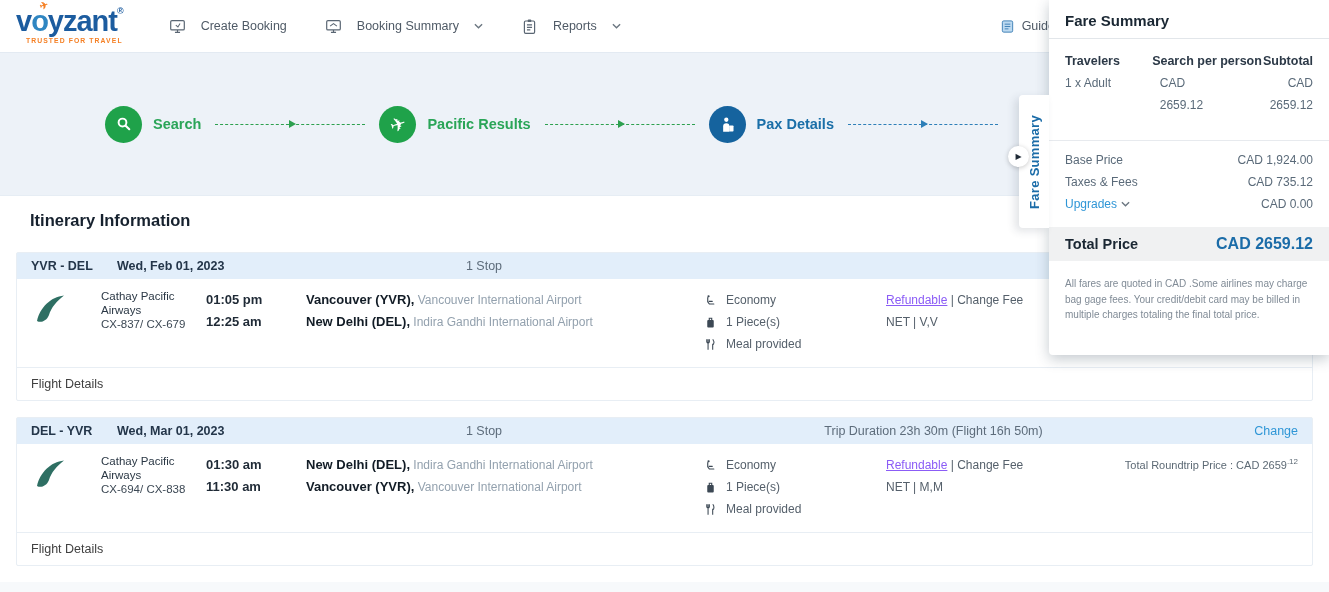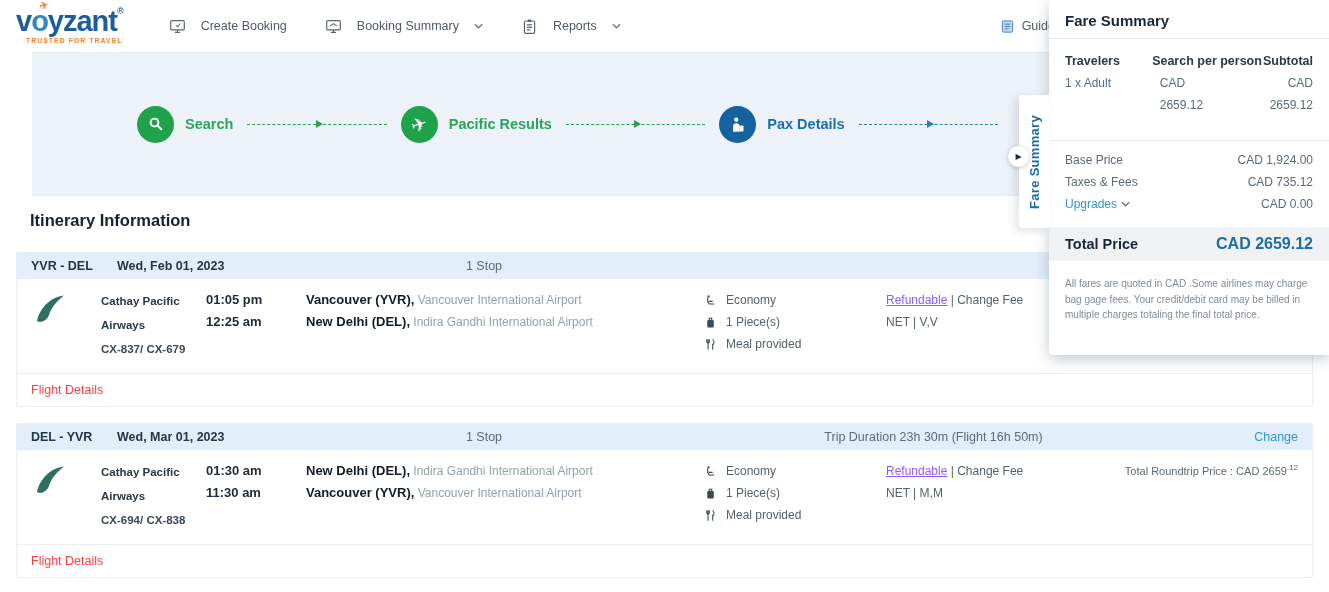--- a/index.html
+++ b/index.html
@@ -14,21 +14,21 @@
   .logo .brand .reg { font-size:9px; vertical-align:top; color:#1c5c9f; }
   .logo .brand .trail { position:absolute; left:24px; top:-6px; color:#f58025; font-size:10px; transform:rotate(-18deg); }
   .logo .tagline { font-size:6.8px; font-weight:bold; color:#f58025; letter-spacing:1.1px; text-align:right; margin-top:2px; }
   .nav { display:flex; align-items:center; gap:38px; margin-left:46px; }
   .nav-item { display:flex; align-items:center; gap:15px; font-size:12.5px; color:#4f5a66; cursor:pointer; white-space:nowrap; }
   .nav-item svg.ic { width:17px; height:17px; }
   .chev { width:9px; height:6px; color:#6b7680; }
   .guide { display:flex; align-items:center; gap:7px; font-size:12.5px; color:#4f5a66; margin-left:auto; margin-right:258px; cursor:pointer; }
 
   
-  .step-band { height:144px; background:#edf2f8; border-top:1px solid #e3eaf2; border-bottom:1px solid #e6edf4; display:flex; align-items:center; padding-left:105px; padding-right:317px;margin-left:32px; }
+  .step-band { height:144px; background:#edf2f8; border-top:1px solid #e3eaf2; border-bottom:1px solid #e6edf4; display:flex; align-items:center; padding-left:105px; padding-right:317px; }
   .step { display:flex; align-items:center; gap:11px; cursor:pointer; }
   .step .circle { width:37px; height:37px; border-radius:50%; display:flex; align-items:center; justify-content:center; flex:0 0 auto; }
   .circle.green { background:#1fa24a; }
   .circle.blue { background:#15639e; }
   .step .lbl { font-size:14.5px; font-weight:bold; white-space:nowrap; }
   .lbl.green { color:#2aa558; }
   .lbl.blue { color:#1a6fa8; }
   .connector { flex:1 1 auto; position:relative; height:0; border-top:1.6px dashed #2da04f; margin:0 14px; }
   .connector.blue { border-top-color:#2d7fb8; }
   .connector .ah { position:absolute; left:49%; top:-5px; width:0; height:0; border-top:4.5px solid transparent; border-bottom:4.5px solid transparent; border-left:7px solid #2da04f; }
@@ -40,35 +40,35 @@
   .itin-title { font-size:16.5px; font-weight:bold; color:#16212e; margin:15px 0 22px 14px; }
   .seg { border:1px solid #e8eef4; border-radius:2px; margin-bottom:16px; background:#fff; }
   .seg-head { display:flex; align-items:center; background:#e2eefa; height:26px; padding:0 14px; font-size:12.5px; }
   .seg-head .route { font-weight:bold; color:#24364a; width:86px; }
   .seg-head .date { font-weight:bold; color:#24364a; width:212px; }
   .seg-head .stops { width:310px; text-align:center; color:#5d6c7b; }
   .seg-head .dur { flex:1; text-align:center; color:#5d6c7b; }
   .seg-head .chg { width:70px; text-align:right; color:#2f96d6; cursor:pointer; }
   .seg-body { display:flex; padding:10px 14px 12px; font-size:12.5px; }
   .col-logo { width:70px; padding-top:2px; }
-  .col-airline { width:105px; line-height:24px;font-weight:bold; }
+  .col-airline { width:105px; line-height:14px; }
   .col-airline .al { font-size:11.5px; color:#2b3845; }
   .col-airline .fn { font-size:11.5px; color:#3c4854; }
   .col-times { width:100px; line-height:22px; font-weight:bold; font-size:13px; color:#1f2a36; }
   .col-airports { width:398px; line-height:22px; font-size:12px; color:#93a1ae; }
   .col-airports b { font-size:13px; color:#121c26; }
   .col-amen { width:182px; line-height:22px; color:#55606b; font-size:12px; }
   .amen-row { display:flex; align-items:center; gap:9px; height:22px; }
   .amen-row svg { width:13px; height:13px; flex:0 0 auto; }
   .col-fare { width:212px; line-height:22px; font-size:12px; color:#55606b; }
   .col-fare .ref { color:#8b5cf6;text-decoration:underline; }
   .col-note { flex:1; text-align:right; font-size:11px; color:#5d6a75; line-height:16px; }
   .col-note sup { font-size:8px; }
   .seg-foot { border-top:1px solid #e8eef4; padding:9px 14px; font-size:12.5px; }
-  .link { color:#ef4444; cursor:pointer; }
+  .link { color:#404040; cursor:pointer; }
   .foot-tabs { display:flex; gap:30px; background:#f7f9fb; padding:14px 16px 0; height:40px; }
 
   
   .panel { position:absolute; top:0; right:0; width:280px; background:#fff; z-index:30; box-shadow:0 4px 14px rgba(40,60,80,.28); border-radius:0 0 0 4px; padding-bottom:32px; }
   .panel-title { font-size:15px; font-weight:bold; color:#1a2733; padding:12px 16px 9px; border-bottom:1px solid #e2e6ea; }
   .ptable { padding:11px 16px 10px; }
   .ptr { display:flex; line-height:22px; }
   .ptr .c1 { width:88px; text-align:left; }
   .ptr .c2 { width:112px; text-align:left; }
   .ptr .c3 { flex:1; text-align:right; }

